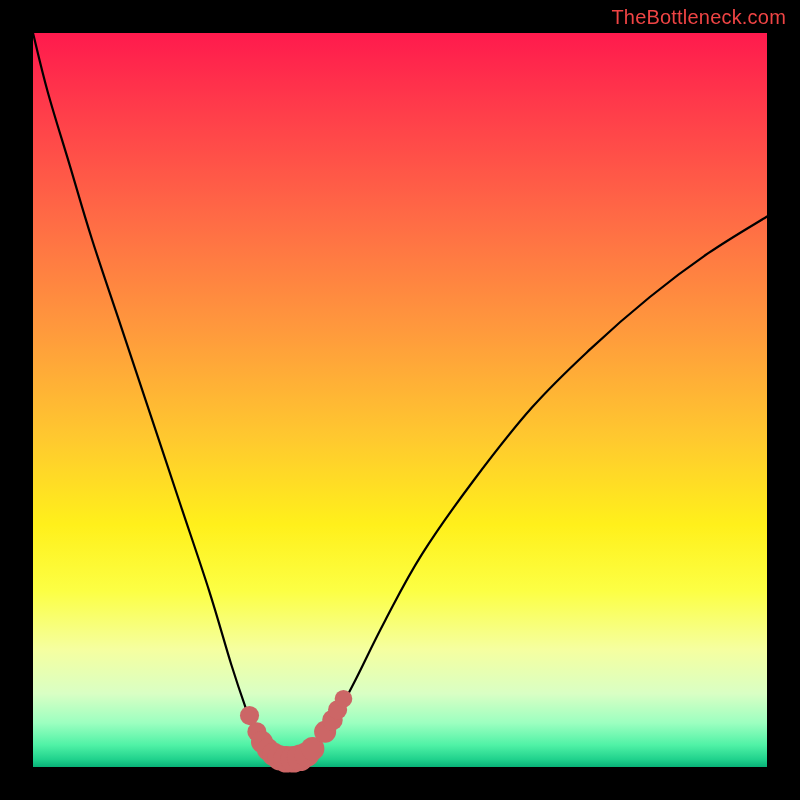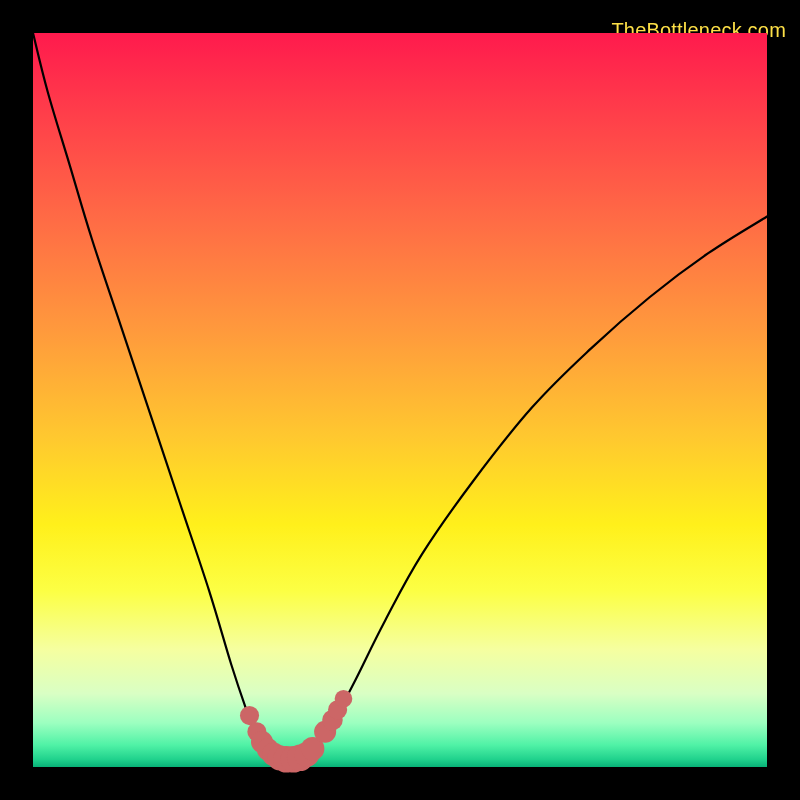--- a/index.html
+++ b/index.html
@@ -37,23 +37,23 @@
       #f5ffa0 84%,
       #d9ffc4 90%,
       #9cffc0 94%,
       #50f2a6 97%,
       #1fd18c 99%,
       #08b177 100%
     );
   }
   .watermark {
     position: absolute;
-    top: 19px;
+    top: 6px;
     right: 14px;
-    color: #fde047;
+    color: #ef4444;
     font-size: 20px;
     font-weight: 500;
     letter-spacing: 0.2px;
   }
   svg.curves {
     position: absolute;
     left: 0;
     top: 0;
     width: 734px;
     height: 734px;

